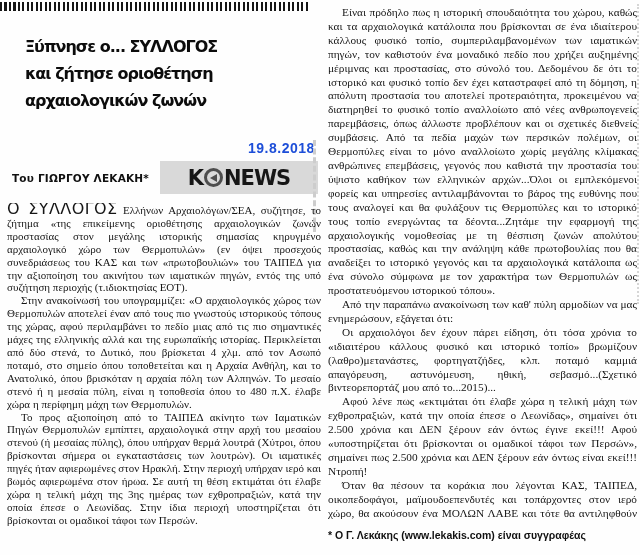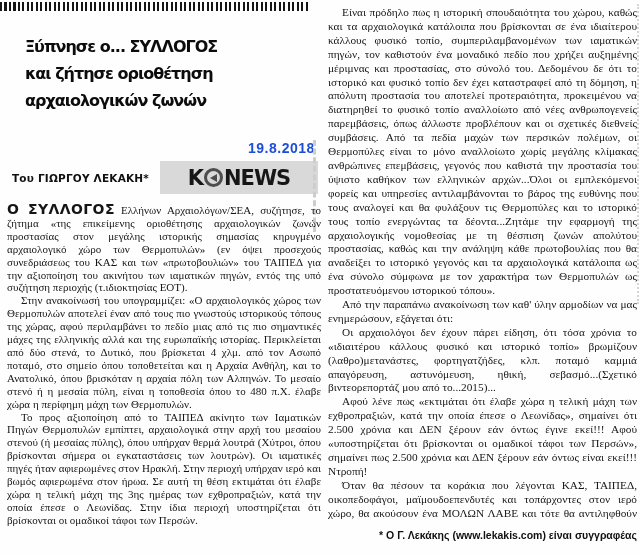--- a/index.html
+++ b/index.html
@@ -59,25 +59,25 @@
   .logo-news { color:#8c8c8c; }
 
   
   .col { position:absolute; text-align:justify; overflow:hidden; }
   .col p { margin:0; }
   .col p.indent { text-indent:14px; }
   .col-left  { left:7px;  top:203px; width:314px; height:352px; font-size:11px;   line-height:12.9px; }
   .col-right { left:328px; top:6px;  width:309px; height:517px; font-size:11.3px; line-height:13.9px; }
   .lead {
     font-family:"DejaVu Sans","Liberation Sans",sans-serif;
-    font-weight:bold; font-size:14px; letter-spacing:0.4px;
+    font-weight:normal; font-size:16px; letter-spacing:0.4px;
   }
 
   .footnote {
-    position:absolute; left:328px; top:529px; width:309px; text-align:right;
+    position:absolute; left:328px; top:529px; width:309px; 
     font-family:"Liberation Sans","DejaVu Sans",sans-serif;
     font-weight:bold; font-size:10.5px; color:#101010; white-space:nowrap;
   }
 
   
   .artifact-mid  { position:absolute; left:313px; top:140px; height:92px; width:0; border-left:3px dashed #cdcdcd; }
   .artifact-edge { position:absolute; left:637px; top:4px;  height:300px; width:0; border-left:2px dotted #d6d6d6; }
 </style>
 </head>
 <body>
@@ -108,21 +108,21 @@
   <div class="artifact-edge"></div>
 
   <div class="col col-left">
     <p><span class="lead">Ο ΣΥΛΛΟΓΟΣ</span><span> Ελλήνων Αρχαιολόγων/ΣΕΑ, συζήτησε, το ζήτημα «της επικείμενης οριοθέτησης αρχαιολογικών ζωνών προστασίας στον μεγάλης ιστορικής σημασίας κηρυγμένο αρχαιολογικό χώρο των Θερμοπυλών» (εν όψει προσεχούς συνεδριάσεως του ΚΑΣ και των «πρωτοβουλιών» του ΤΑΙΠΕΔ για την αξιοποίηση του ακινήτου των ιαματικών πηγών, εντός της υπό συζήτηση περιοχής (τ.ιδιοκτησίας ΕΟΤ).</span></p>
     <p class="indent">Στην ανακοίνωσή του υπογραμμίζει: «Ο αρχαιολογικός χώρος των Θερμοπυλών αποτελεί έναν από τους πιο γνωστούς ιστορικούς τόπους της χώρας, αφού περιλαμβάνει το πεδίο μιας από τις πιο σημαντικές μάχες της ελληνικής αλλά και της ευρωπαϊκής ιστορίας. Περικλείεται από δύο στενά, το Δυτικό, που βρίσκεται 4 χλμ. από τον Ασωπό ποταμό, στο σημείο όπου τοποθετείται και η Αρχαία Ανθήλη, και το Ανατολικό, όπου βρισκόταν η αρχαία πόλη των Αλπηνών. Το μεσαίο στενό ή η μεσαία πύλη, είναι η τοποθεσία όπου το 480 π.Χ. έλαβε χώρα η περίφημη μάχη των Θερμοπυλών.</p>
     <p class="indent">Το προς αξιοποίηση από το ΤΑΙΠΕΔ ακίνητο των Ιαματικών Πηγών Θερμοπυλών εμπίπτει, αρχαιολογικά στην αρχή του μεσαίου στενού (ή μεσαίας πύλης), όπου υπήρχαν θερμά λουτρά (Χύτροι, όπου βρίσκονται σήμερα οι εγκαταστάσεις των λουτρών). Οι ιαματικές πηγές ήταν αφιερωμένες στον Ηρακλή. Στην περιοχή υπήρχαν ιερό και βωμός αφιερωμένα στον ήρωα. Σε αυτή τη θέση εκτιμάται ότι έλαβε χώρα η τελική μάχη της 3ης ημέρας των εχθροπραξιών, κατά την οποία έπεσε ο Λεωνίδας. Στην ίδια περιοχή υποστηρίζεται ότι βρίσκονται οι ομαδικοί τάφοι των Περσών.</p>
   </div>
 
   <div class="col col-right">
     <p class="indent">Είναι πρόδηλο πως η ιστορική σπουδαιότητα του χώρου, καθώς και τα αρχαιολογικά κατάλοιπα που βρίσκονται σε ένα ιδιαίτερου κάλλους φυσικό τοπίο, συμπεριλαμβανομένων των ιαματικών πηγών, τον καθιστούν ένα μοναδικό πεδίο που χρήζει αυξημένης μέριμνας και προστασίας, στο σύνολό του. Δεδομένου δε ότι το ιστορικό και φυσικό τοπίο δεν έχει καταστραφεί από τη δόμηση, η απόλυτη προστασία του αποτελεί προτεραιότητα, προκειμένου να διατηρηθεί το φυσικό τοπίο αναλλοίωτο από νέες ανθρωπογενείς παρεμβάσεις, όπως άλλωστε προβλέπουν και οι σχετικές διεθνείς συμβάσεις. Από τα πεδία μαχών των περσικών πολέμων, οι Θερμοπύλες είναι το μόνο αναλλοίωτο χωρίς μεγάλης κλίμακας ανθρώπινες επεμβάσεις, γεγονός που καθιστά την προστασία του ύψιστο καθήκον των ελληνικών αρχών...Όλοι οι εμπλεκόμενοι φορείς και υπηρεσίες αντιλαμβάνονται το βάρος της ευθύνης που τους αναλογεί και θα φυλάξουν τις Θερμοπύλες και το ιστορικό τους τοπίο ενεργώντας τα δέοντα...Ζητάμε την εφαρμογή της αρχαιολογικής νομοθεσίας με τη θέσπιση ζωνών απολύτου προστασίας, καθώς και την ανάληψη κάθε πρωτοβουλίας που θα αναδείξει το ιστορικό γεγονός και τα αρχαιολογικά κατάλοιπα ως ένα σύνολο σύμφωνα με τον χαρακτήρα των Θερμοπυλών ως προστατευόμενου ιστορικού τόπου».</p>
-    <p class="indent">Από την παραπάνω ανακοίνωση των καθ' ύλην αρμοδίων να μας ενημερώσουν, εξάγεται ότι:</p>
+    <p class="indent">Από την παραπάνω ανακοίνωση των καθ' πύλη αρμοδίων να μας ενημερώσουν, εξάγεται ότι:</p>
     <p class="indent">Οι αρχαιολόγοι δεν έχουν πάρει είδηση, ότι τόσα χρόνια το «ιδιαιτέρου κάλλους φυσικό και ιστορικό τοπίο» βρωμίζουν (λαθρο)μετανάστες, φορτηγατζήδες, κλπ. ποταμό καμμιά απαγόρευση, αστυνόμευση, ηθική, σεβασμό...(Σχετικό βιντεορεπορτάζ μου από το...2015)...</p>
     <p class="indent">Αφού λένε πως «εκτιμάται ότι έλαβε χώρα η τελική μάχη των εχθροπραξιών, κατά την οποία έπεσε ο Λεωνίδας», σημαίνει ότι 2.500 χρόνια και ΔΕΝ ξέρουν εάν όντως έγινε εκεί!!! Αφού «υποστηρίζεται ότι βρίσκονται οι ομαδικοί τάφοι των Περσών», σημαίνει πως 2.500 χρόνια και ΔΕΝ ξέρουν εάν όντως είναι εκεί!!! Ντροπή!</p>
     <p class="indent">Όταν θα πέσουν τα κοράκια που λέγονται ΚΑΣ, ΤΑΙΠΕΔ, οικοπεδοφάγοι, μαϊμουδοεπενδυτές και τοπάρχοντες στον ιερό χώρο, θα ακούσουν ένα ΜΟΛΩΝ ΛΑΒΕ και τότε θα αντιληφθούν πού είναι ο Λεωνίδας...</p>
   </div>
 
   <div class="footnote">* Ο Γ. Λεκάκης (www.lekakis.com) είναι συγγραφέας</div>
 
 </div>
 
 </body></html>

